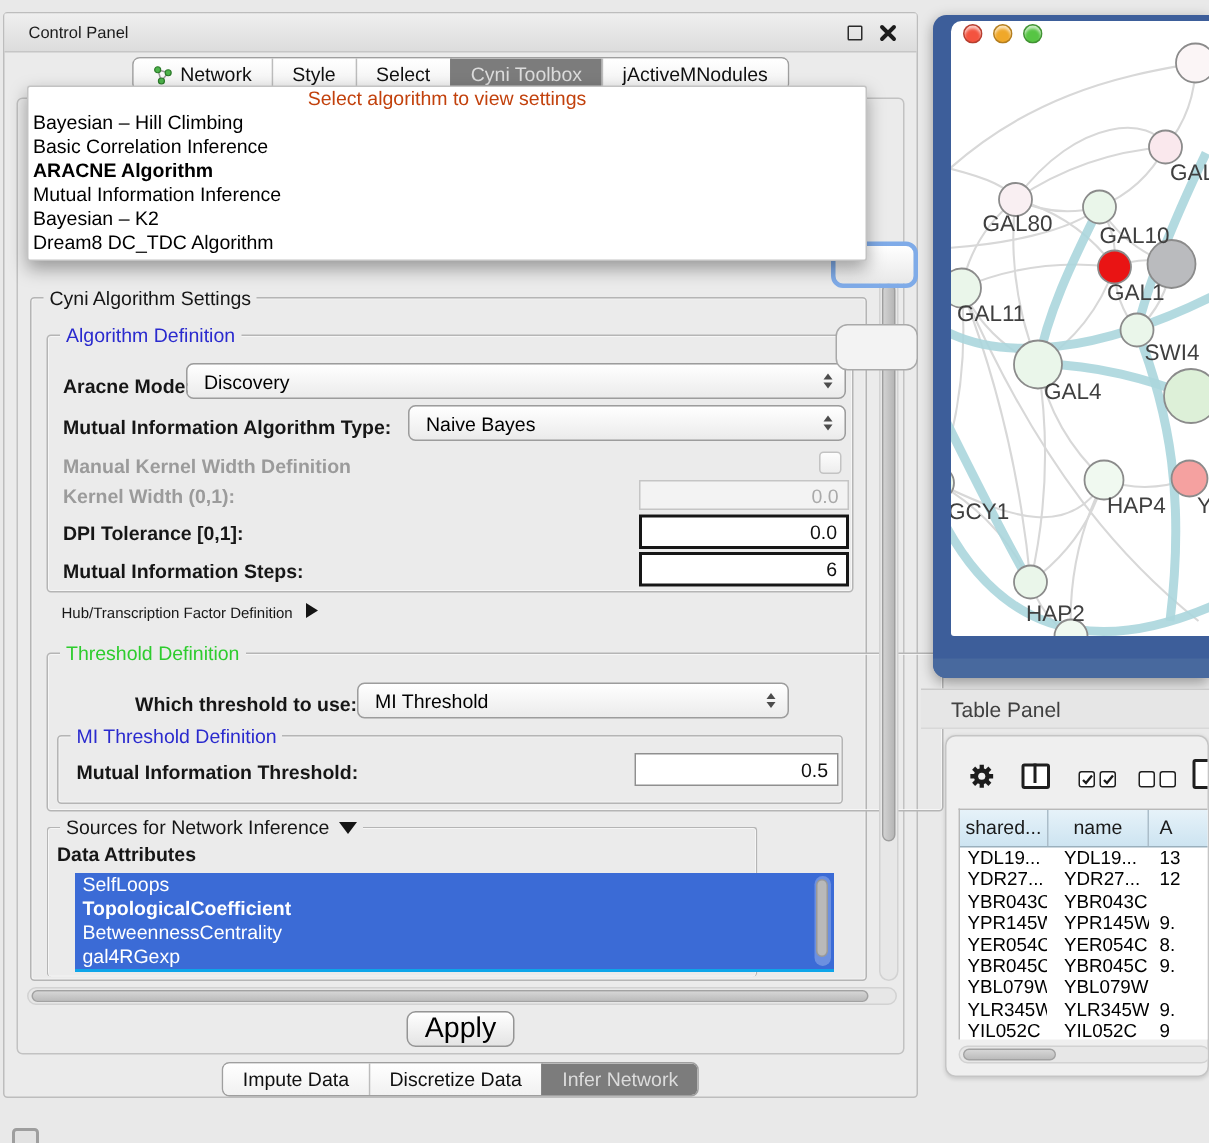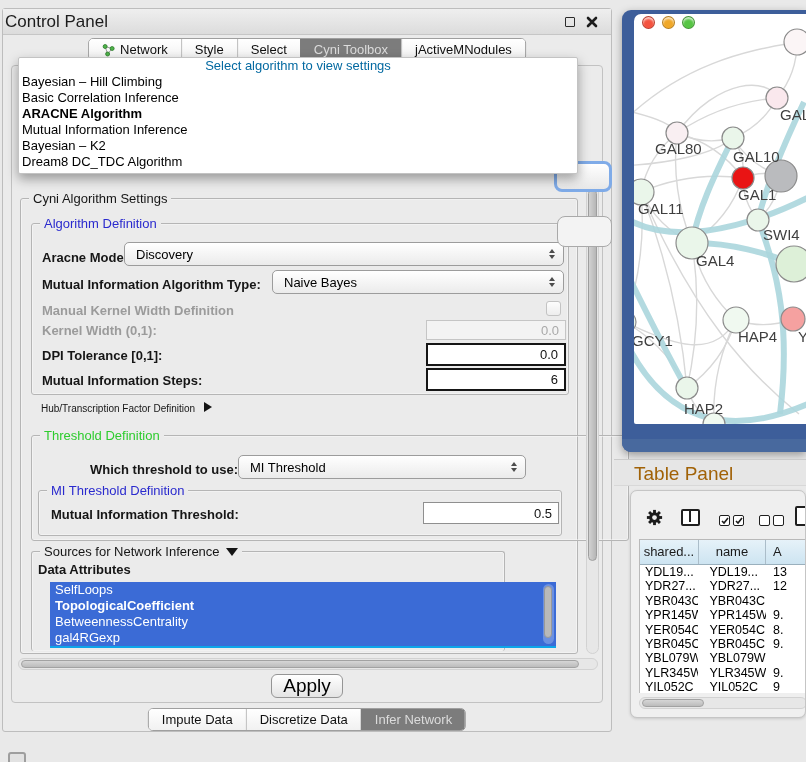--- a/index.html
+++ b/index.html
@@ -3,21 +3,21 @@
 <meta charset="utf-8">
 <style>
   *{box-sizing:border-box;margin:0;padding:0}
   html,body{width:806px;height:762px;overflow:hidden}
   body{position:relative;background:#e9e9e9;font-family:"Liberation Sans",sans-serif;color:#111}
   .abs{position:absolute}
 
   
   #control-panel{left:2px;top:8px;width:610px;height:724px;background:#ebebeb;border:1px solid #bdbdbd;border-radius:3px}
   .cp-titlebar{position:absolute;left:0;top:0;right:0;height:26px;background:linear-gradient(#efefef,#dcdcdc);border-bottom:1px solid #c6c6c6}
-  .cp-title{position:absolute;left:2px;top:0;line-height:26px;font-size:17px;color:#1c1c1c}
+  .cp-title{position:absolute;left:16px;top:0;line-height:26px;font-size:11px;color:#1c1c1c}
   .win-float{position:absolute;right:36px;top:8px;width:10px;height:10px;border:1.6px solid #2b2b2b;border-radius:1px}
   .win-close{position:absolute;right:13px;top:7px;width:12px;height:12px}
 
   .seg{display:flex;height:23px;border:1px solid #9f9f9f;border-radius:5px;overflow:hidden;background:#fff}
   .seg .tab{display:flex;align-items:center;gap:5px;padding:0 13px;font-size:13px;color:#101010;background:linear-gradient(#ffffff,#f1f1f1);border-left:1px solid #bcbcbc;white-space:nowrap}
   .seg .tab:first-child{border-left:none}
   .seg .tab.active{background:#7c7c7c;color:#dcdcdc;border-left-color:#7c7c7c}
   #top-tabs{position:absolute;left:50%;top:29px;transform:translateX(-50%)}
   #bottom-tabs{position:absolute;left:50%;top:699px;transform:translateX(-50%)}
 
@@ -56,40 +56,40 @@
   
   #attr-list{position:absolute;background:#0ea5e9;overflow:hidden}
   .attr-item{height:16px;line-height:16px;font-size:13px;color:#fff;padding-left:5px}
   .list-scroll{position:absolute;right:2px;top:2px;width:11px;height:60px;background:rgba(255,255,255,.25);border-radius:6px}
   .list-thumb{position:absolute;left:1px;top:2px;width:8px;height:52px;background:#b9b9b9;border:1px solid #999;border-radius:5px}
 
   #apply-btn{position:absolute;left:50%;top:608px;transform:translateX(-50%);width:72px;height:24px;background:linear-gradient(#ffffff,#e4e4e4);border:1px solid #959595;border-radius:6px;font-size:19px;color:#000;text-align:center;line-height:22px}
 
   
   #algo-popup{position:absolute;left:18px;top:57px;width:560px;background:#fff;border:1px solid #c3c3c3;border-radius:2px;box-shadow:0 5px 12px rgba(0,0,0,.35);z-index:60;padding-bottom:3px}
-  .popup-prompt{height:16px;line-height:16px;font-size:13px;color:#0369a1;text-align:center}
+  .popup-prompt{height:16px;line-height:16px;font-size:13px;color:#c2410c;text-align:center}
   .algo-item{height:16px;line-height:16px;font-size:13px;padding-left:3px;color:#000;white-space:nowrap}
   .algo-item.selected{font-weight:bold}
 
   .partial-combo{position:absolute;z-index:40;border-radius:8px}
   #combo-focus{left:542px;top:95px;width:58px;height:31px;border:3px solid #7fabe8;background:linear-gradient(#fff,#e8e8e8)}
   #combo-partial2{left:545px;top:150px;width:55px;height:31px;border:1px solid #a9a9a9;background:#f3f3f3}
 
   #corner-icon{left:8px;top:752px;width:18px;height:18px;border:2px solid #9e9e9e;border-radius:3px;background:#e2e2e2}
 
   
   #network-window{left:622px;top:10px;width:184px;height:442px;background:#3d5e9a;border-radius:9px 0 0 9px;box-shadow:0 3px 9px rgba(0,0,0,.35)}
   #net-canvas{position:absolute;left:12px;top:4px;width:172px;height:410px;background:#fff;border-radius:7px 0 0 2px;overflow:hidden}
   #net-bottom-strip{position:absolute;left:0;top:429px;width:184px;height:13px;background:#48699e;border-radius:0 0 0 9px}
   .tl{position:absolute;width:13px;height:13px;border-radius:50%;border:1px solid rgba(0,0,0,.25);box-shadow:inset 0 2px 2px rgba(255,255,255,.7)}
   #net-svg{position:absolute;left:0;top:0}
 
   
   #table-panel-title{left:614px;top:459px;width:192px;height:27px;background:#e6e6e6;border-top:1px solid #cbcbcb;border-bottom:1px solid #d8d8d8}
-  #table-panel-title .t{position:absolute;left:20px;line-height:27px;font-size:19px;color:#a16207}
+  #table-panel-title .t{position:absolute;left:20px;line-height:27px;font-size:14px;color:#404040}
   #table-panel{left:630px;top:490px;width:176px;height:228px;background:#efefef;border:1px solid #c5c5c5;border-radius:7px;overflow:hidden;box-shadow:0 1px 3px rgba(0,0,0,.15)}
   .tool{position:absolute}
   .mini-box{position:relative;display:inline-block;width:11px;height:11px;border:1.6px solid #1f1f1f;border-radius:2px;background:#fff;margin-right:3px}
   #col-icon{width:19px;height:17px;border:2px solid #1f1f1f;border-radius:2px;background:#fff}
   #col-icon::after{content:"";position:absolute;left:7.5px;top:0;width:2px;height:13px;background:#1f1f1f}
   #doc-icon{width:15px;height:20px;border:2px solid #1f1f1f;border-radius:2px;background:#fff}
 
   #data-table{position:absolute;left:8px;top:48px;width:168px;height:154px;background:#fff;border:1px solid #b9b9b9;border-bottom:none;overflow:hidden}
   #t-header{display:flex;height:25px;background:linear-gradient(#e6f2f9,#cde4f1);border-bottom:1px solid #9ab0bd}
   .hcell{font-size:13px;color:#1a1a1a;text-align:center;line-height:24px;border-right:1px solid #abbdc9;overflow:hidden;white-space:nowrap}

